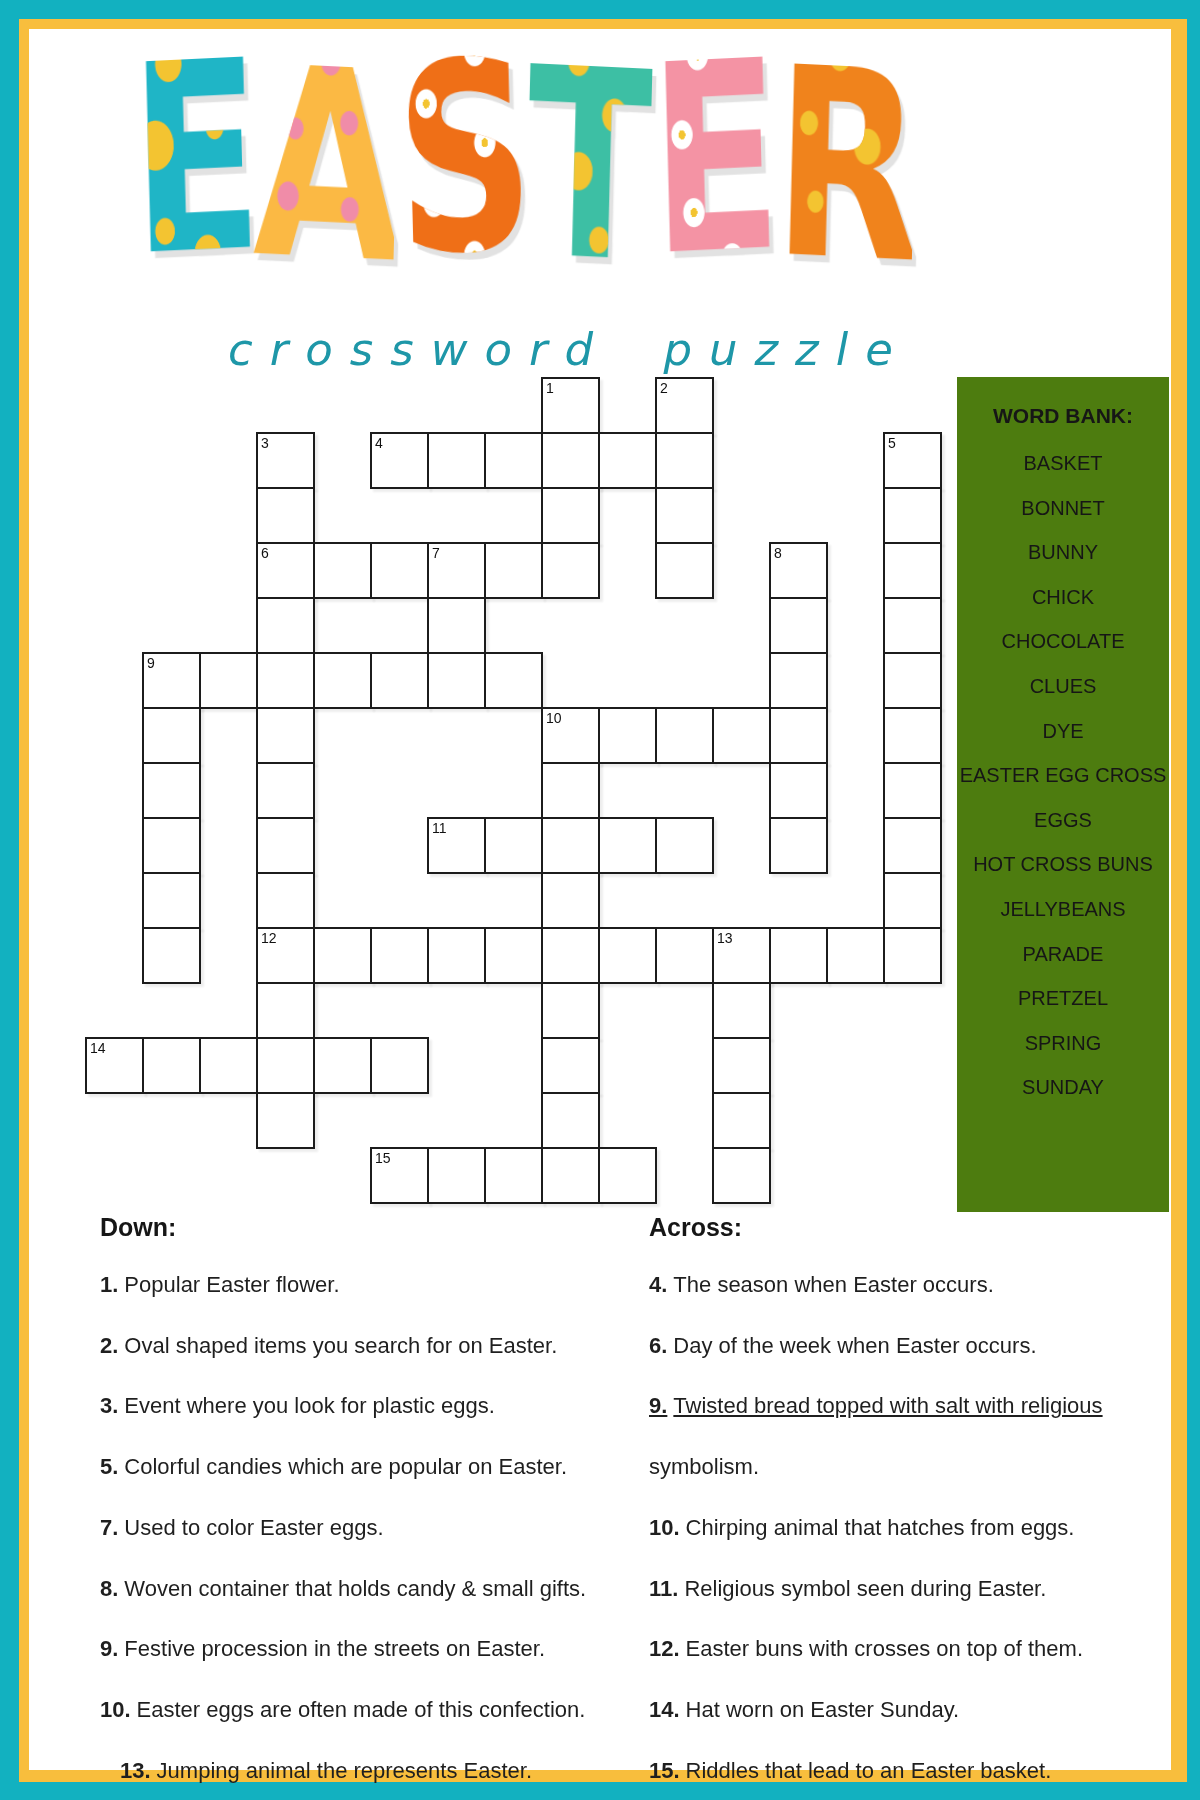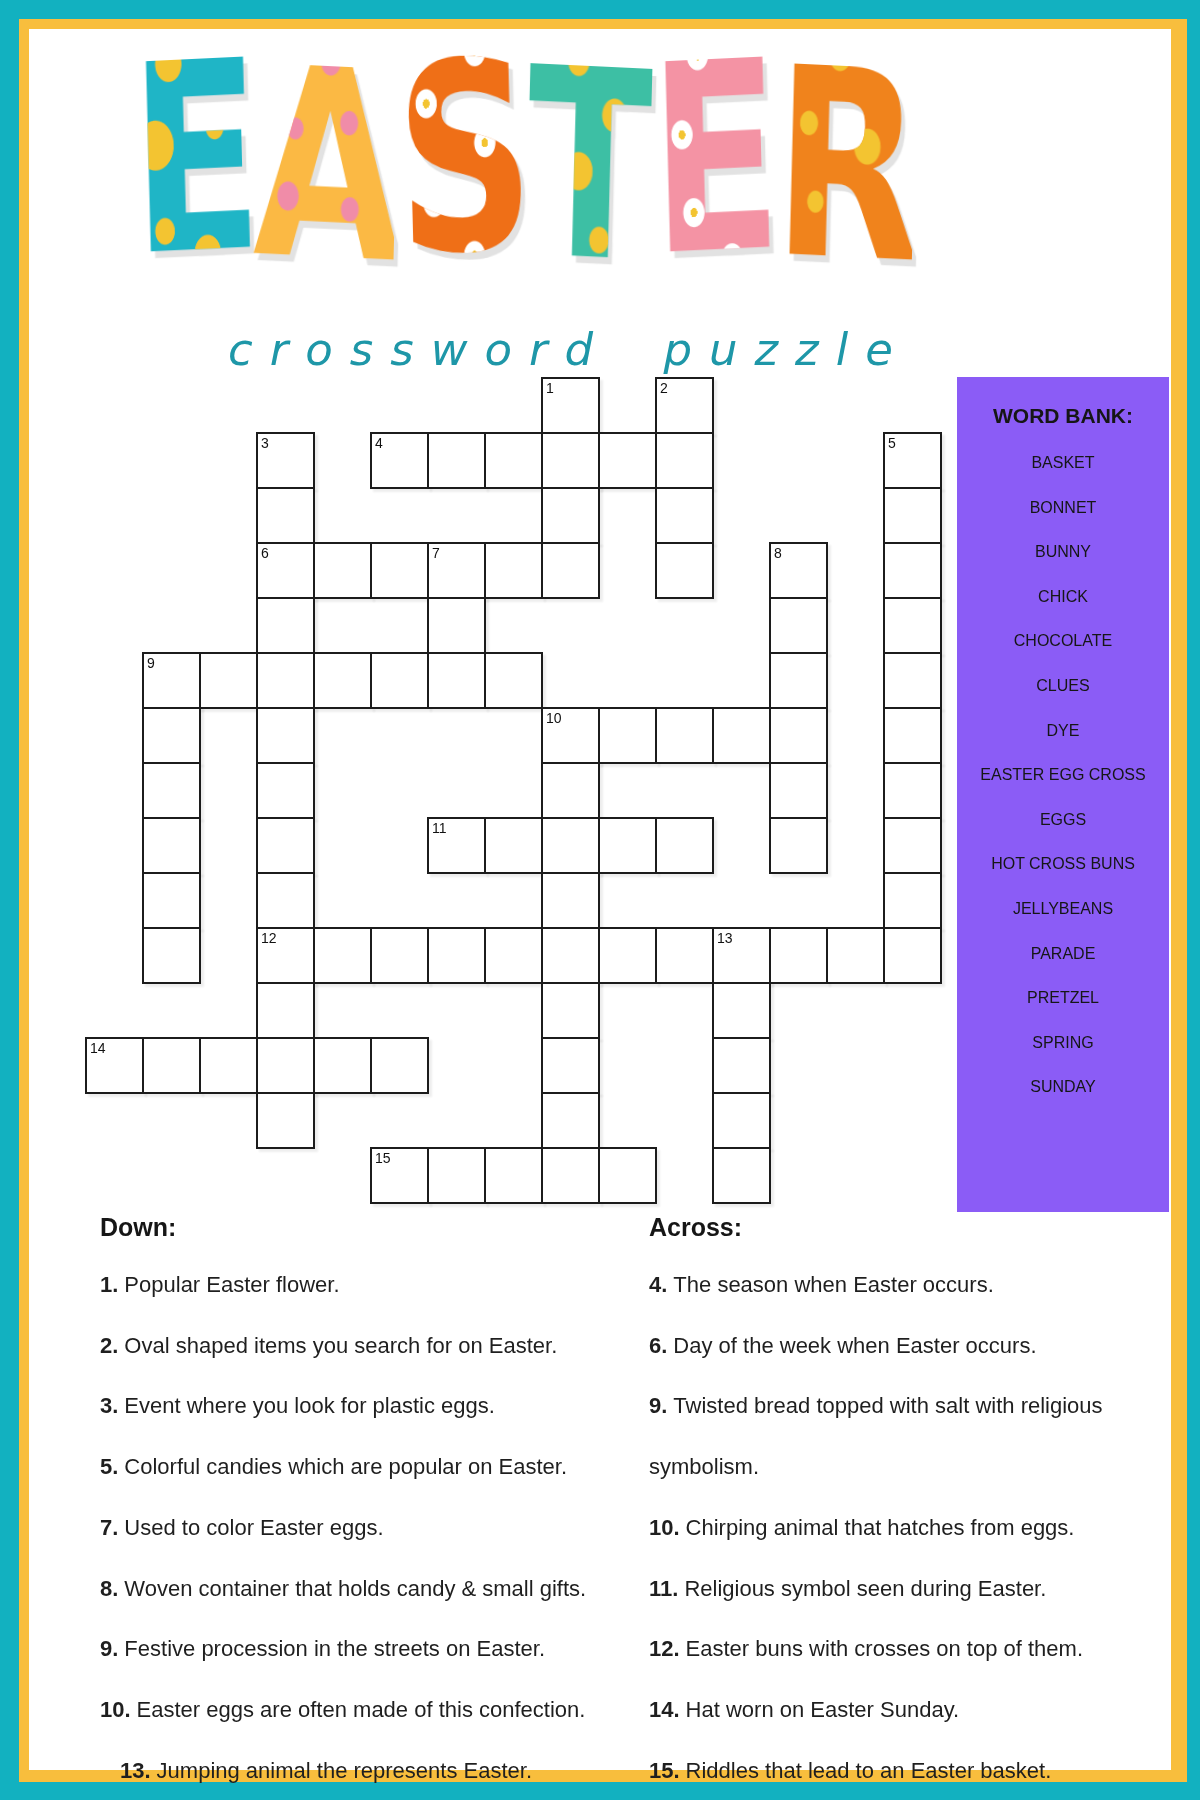--- a/index.html
+++ b/index.html
@@ -67,25 +67,25 @@
     font-style:italic;font-size:45px;color:#1E97A8;letter-spacing:17px;word-spacing:22px;
     font-family:"DejaVu Sans",sans-serif;}
 
   
   .grid{position:absolute;left:0;top:0;}
   .cell{position:absolute;width:59px;height:57px;box-sizing:border-box;
         background:#ffffff;border:2px solid #1C1C1C;box-shadow:3px 3px 2px rgba(0,0,0,0.07);}
   .cell .num{position:absolute;left:3px;top:1px;font-size:14px;color:#111;}
 
   
-  .bank{position:absolute;left:928px;top:348px;width:212px;height:835px;background:#8b5cf6;
+  .bank{position:absolute;left:928px;top:348px;width:212px;height:835px;background:#4d7c0f;
         text-align:center;color:#161616;}
   .bank-title{padding-top:24px;line-height:30px;font-size:21px;font-weight:bold;}
   .bank-items{margin-top:10px;}
-  .bank-item{line-height:44.6px;font-size:16px;white-space:nowrap;}
+  .bank-item{line-height:44.6px;font-size:20px;white-space:nowrap;}
 
   
   .clue-header{position:absolute;font-size:25px;font-weight:bold;color:#161616;}
   .clue-line{position:absolute;font-size:22px;color:#1F1F1F;white-space:nowrap;}
   .clue-line b{font-weight:bold;margin-right:6px;}
 </style>
 </head>
 <body>
 
 <div class="page">
@@ -252,21 +252,21 @@
         <div class="clue-line" style="left: 71px; top: 1364px;"><b>3.</b><span>Event where you look for plastic eggs.</span></div>
         <div class="clue-line" style="left: 71px; top: 1425px;"><b>5.</b><span>Colorful candies which are popular on Easter.</span></div>
         <div class="clue-line" style="left: 71px; top: 1486px;"><b>7.</b><span>Used to color Easter eggs.</span></div>
         <div class="clue-line" style="left: 71px; top: 1547px;"><b>8.</b><span>Woven container that holds candy &amp; small gifts.</span></div>
         <div class="clue-line" style="left: 71px; top: 1607px;"><b>9.</b><span>Festive procession in the streets on Easter.</span></div>
         <div class="clue-line" style="left: 71px; top: 1668px;"><b>10.</b><span>Easter eggs are often made of this confection.</span></div>
         <div class="clue-line" style="left: 71px; top: 1729px; margin-left: 20px;"><b>13.</b><span>Jumping animal the represents Easter.</span></div>
         <div class="clue-header" style="left: 620px; top: 1184px;">Across:</div>
         <div class="clue-line" style="left: 620px; top: 1243px;"><b>4.</b><span>The season when Easter occurs.</span></div>
         <div class="clue-line" style="left: 620px; top: 1304px;"><b>6.</b><span>Day of the week when Easter occurs.</span></div>
-        <div class="clue-line" style="left: 620px; top: 1364px;"><b>9.</b><span>Twisted bread topped with salt with religious</span></div>
+        <div class="clue-line" style="left: 620px; top: 1364px; text-decoration: underline;"><b>9.</b><span>Twisted bread topped with salt with religious</span></div>
         <div class="clue-line" style="left: 620px; top: 1425px;"><span>symbolism.</span></div>
         <div class="clue-line" style="left: 620px; top: 1486px;"><b>10.</b><span>Chirping animal that hatches from eggs.</span></div>
         <div class="clue-line" style="left: 620px; top: 1547px;"><b>11.</b><span>Religious symbol seen during Easter.</span></div>
         <div class="clue-line" style="left: 620px; top: 1607px;"><b>12.</b><span>Easter buns with crosses on top of them.</span></div>
         <div class="clue-line" style="left: 620px; top: 1668px;"><b>14.</b><span>Hat worn on Easter Sunday.</span></div>
         <div class="clue-line" style="left: 620px; top: 1729px;"><b>15.</b><span>Riddles that lead to an Easter basket.</span></div>
       </div>
 
   </div>
 </div>

